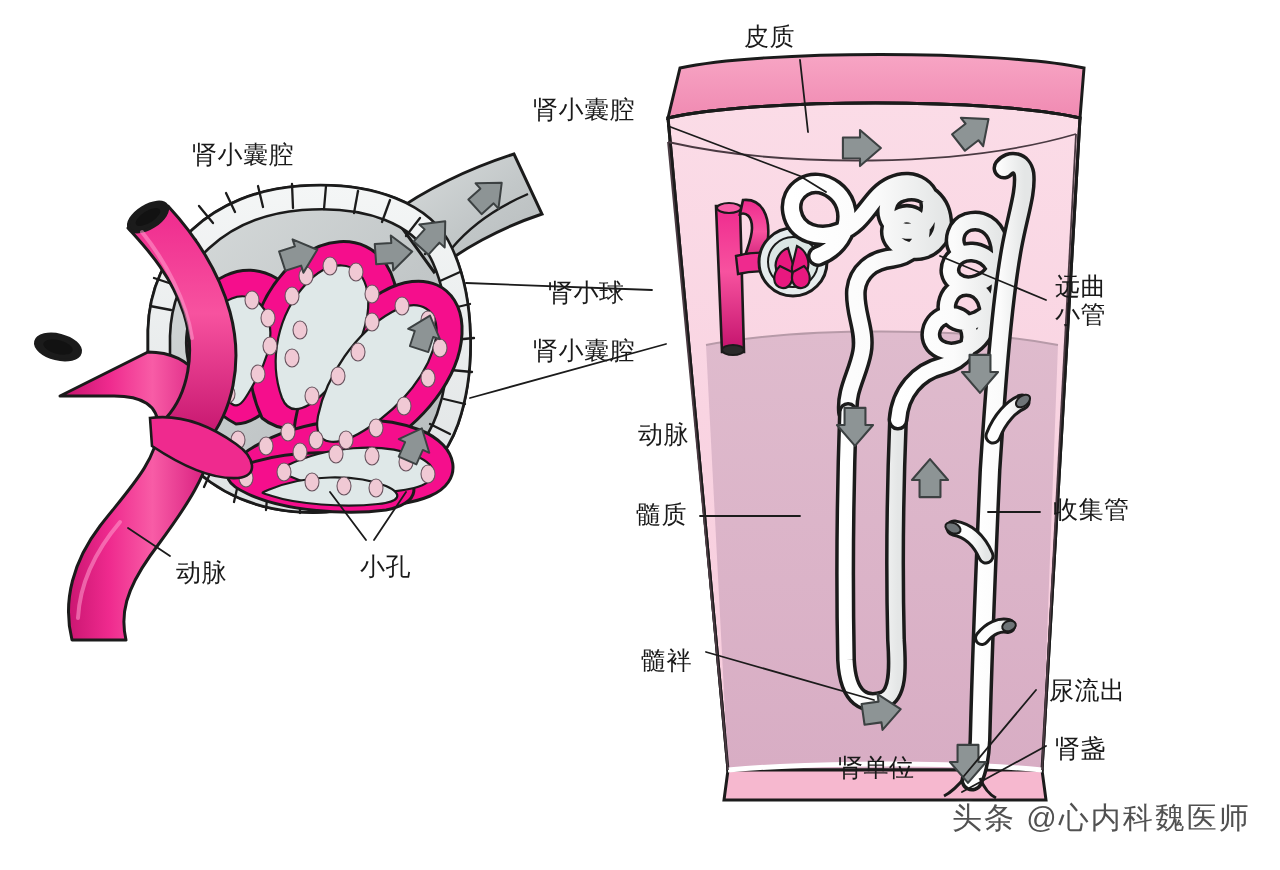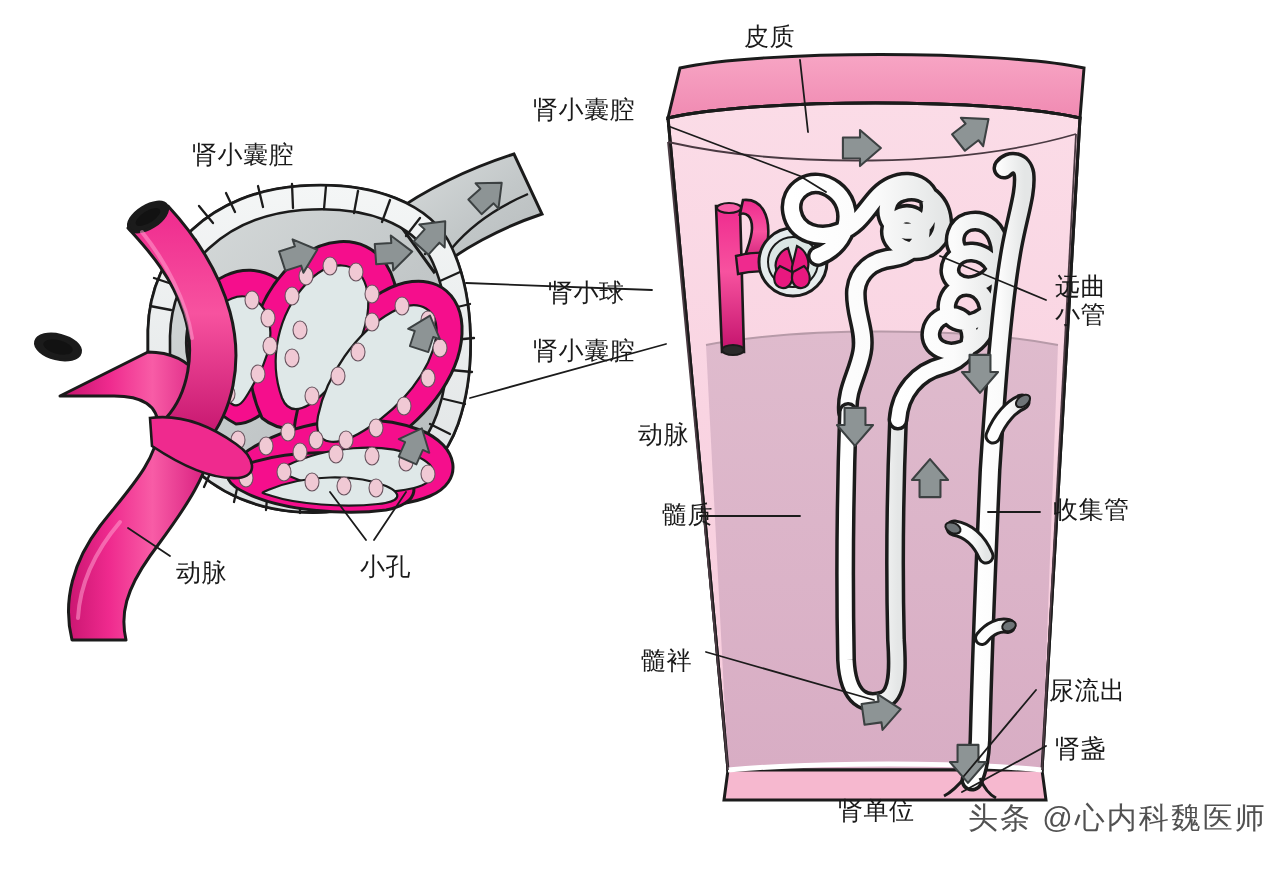--- a/index.html
+++ b/index.html
@@ -5,21 +5,21 @@
   html,body{margin:0;padding:0;background:#ffffff;}
   body{width:1280px;height:870px;overflow:hidden;
        font-family:"Liberation Sans","DejaVu Sans",sans-serif;}
   #stage{position:relative;width:1280px;height:870px;background:#fff;}
   svg.layer{position:absolute;left:0;top:0;width:1280px;height:870px;}
   .lbl{position:absolute;color:#1a1a1a;font-size:25px;line-height:1.12;
        font-family:"Liberation Sans","DejaVu Sans",sans-serif;white-space:pre;
        letter-spacing:.5px;}
   .wm{position:absolute;font-size:30px;color:#3a3a3a;opacity:.88;
       font-family:"Liberation Sans","DejaVu Sans",sans-serif;letter-spacing:2px;
-      text-shadow:0 0 2px #fff,0 0 5px #fff;margin-left:16px;}
+      text-shadow:0 0 2px #fff,0 0 5px #fff;}
 </style>
 </head>
 <body>
 
 <div id="stage">
 
   <svg class="layer" viewBox="0 0 1280 870">
     <defs>
       <linearGradient id="gArt" x1="0" y1="0" x2="1" y2="0">
         <stop offset="0%" stop-color="#c3126c"></stop>
@@ -375,25 +375,25 @@
 
   <div class="lbl" style="left:744px;top:22px">皮质</div>
 
   <div class="lbl" style="left:533px;top:95px">肾小囊腔</div>
 
   <div class="lbl" style="left:1055px;top:272px">远曲
 小管</div>
 
   <div class="lbl" style="left:1053px;top:495px">收集管</div>
 
-  <div class="lbl" style="left:662px;top:500px">髓质</div>
+  <div class="lbl" style="left:636px;top:500px">髓质</div>
 
   <div class="lbl" style="left:641px;top:646px">髓袢</div>
 
   <div class="lbl" style="left:1049px;top:676px">尿流出</div>
 
   <div class="lbl" style="left:1055px;top:734px">肾盏</div>
 
-  <div class="lbl" style="left:838px;top:796px">肾单位</div>
+  <div class="lbl" style="left:838px;top:753px">肾单位</div>
 
   <div class="wm" style="left:952px;top:798px">头条 @心内科魏医师</div>
 
 </div>
 
 </body></html>

